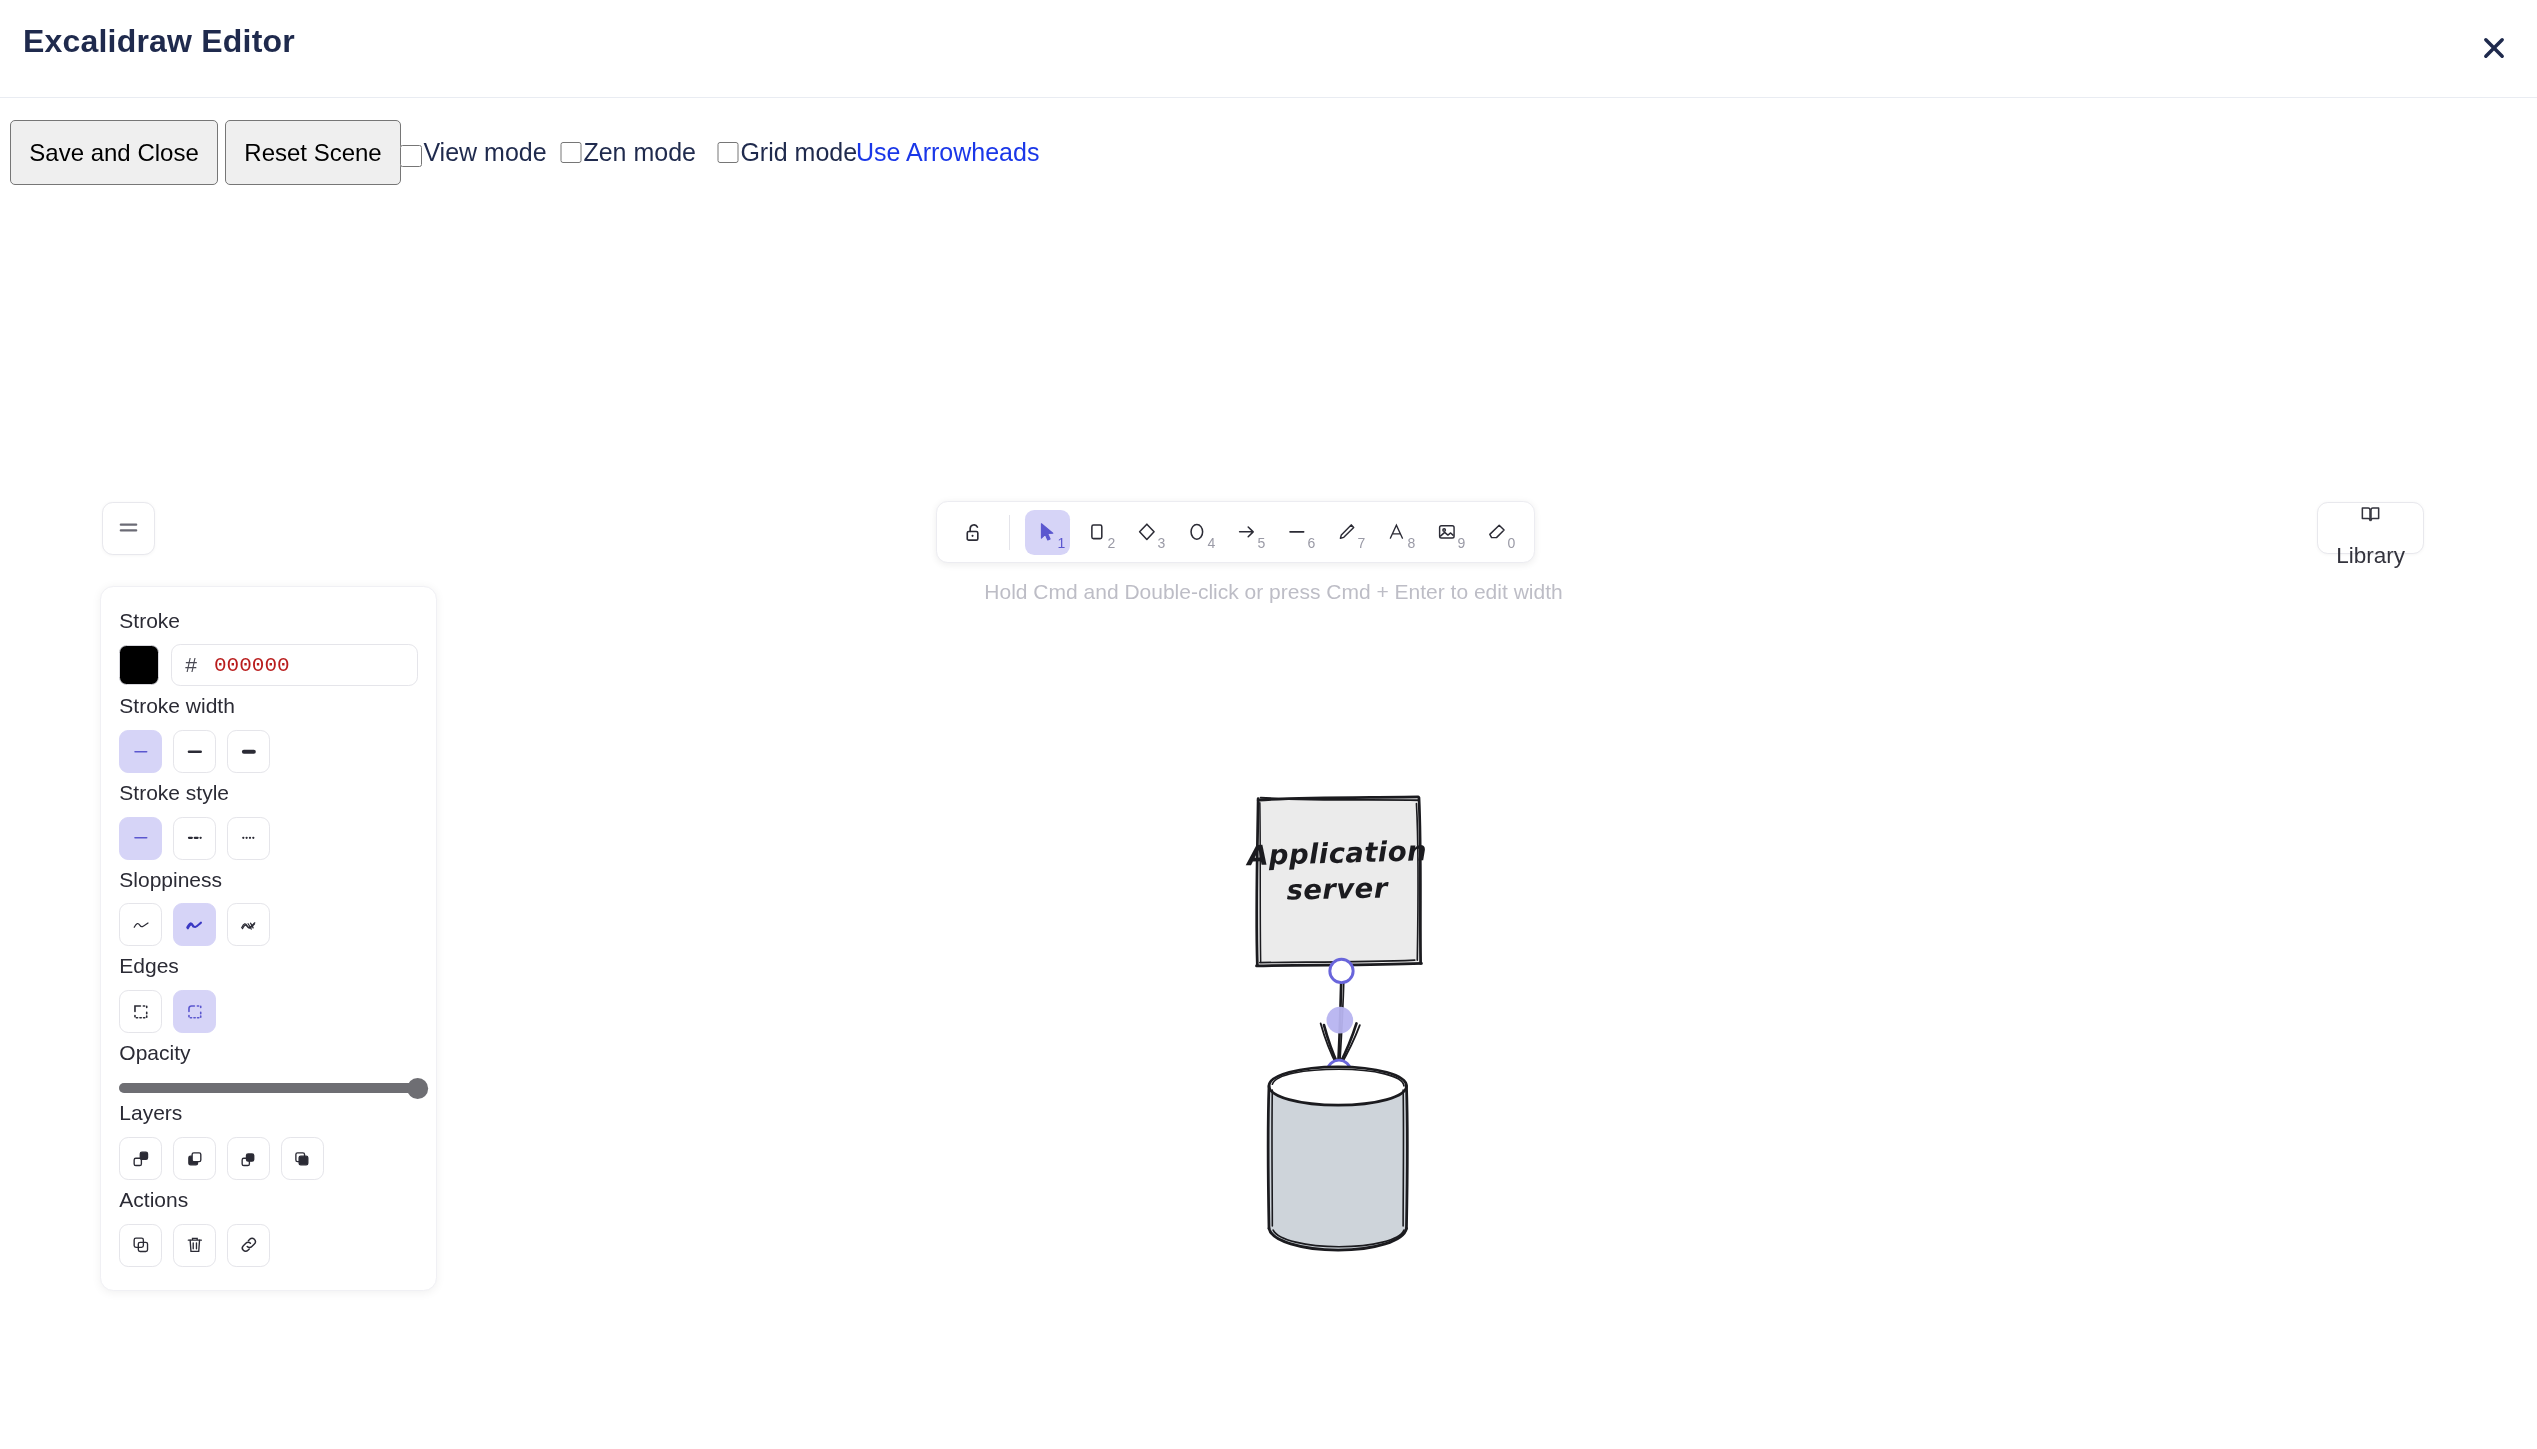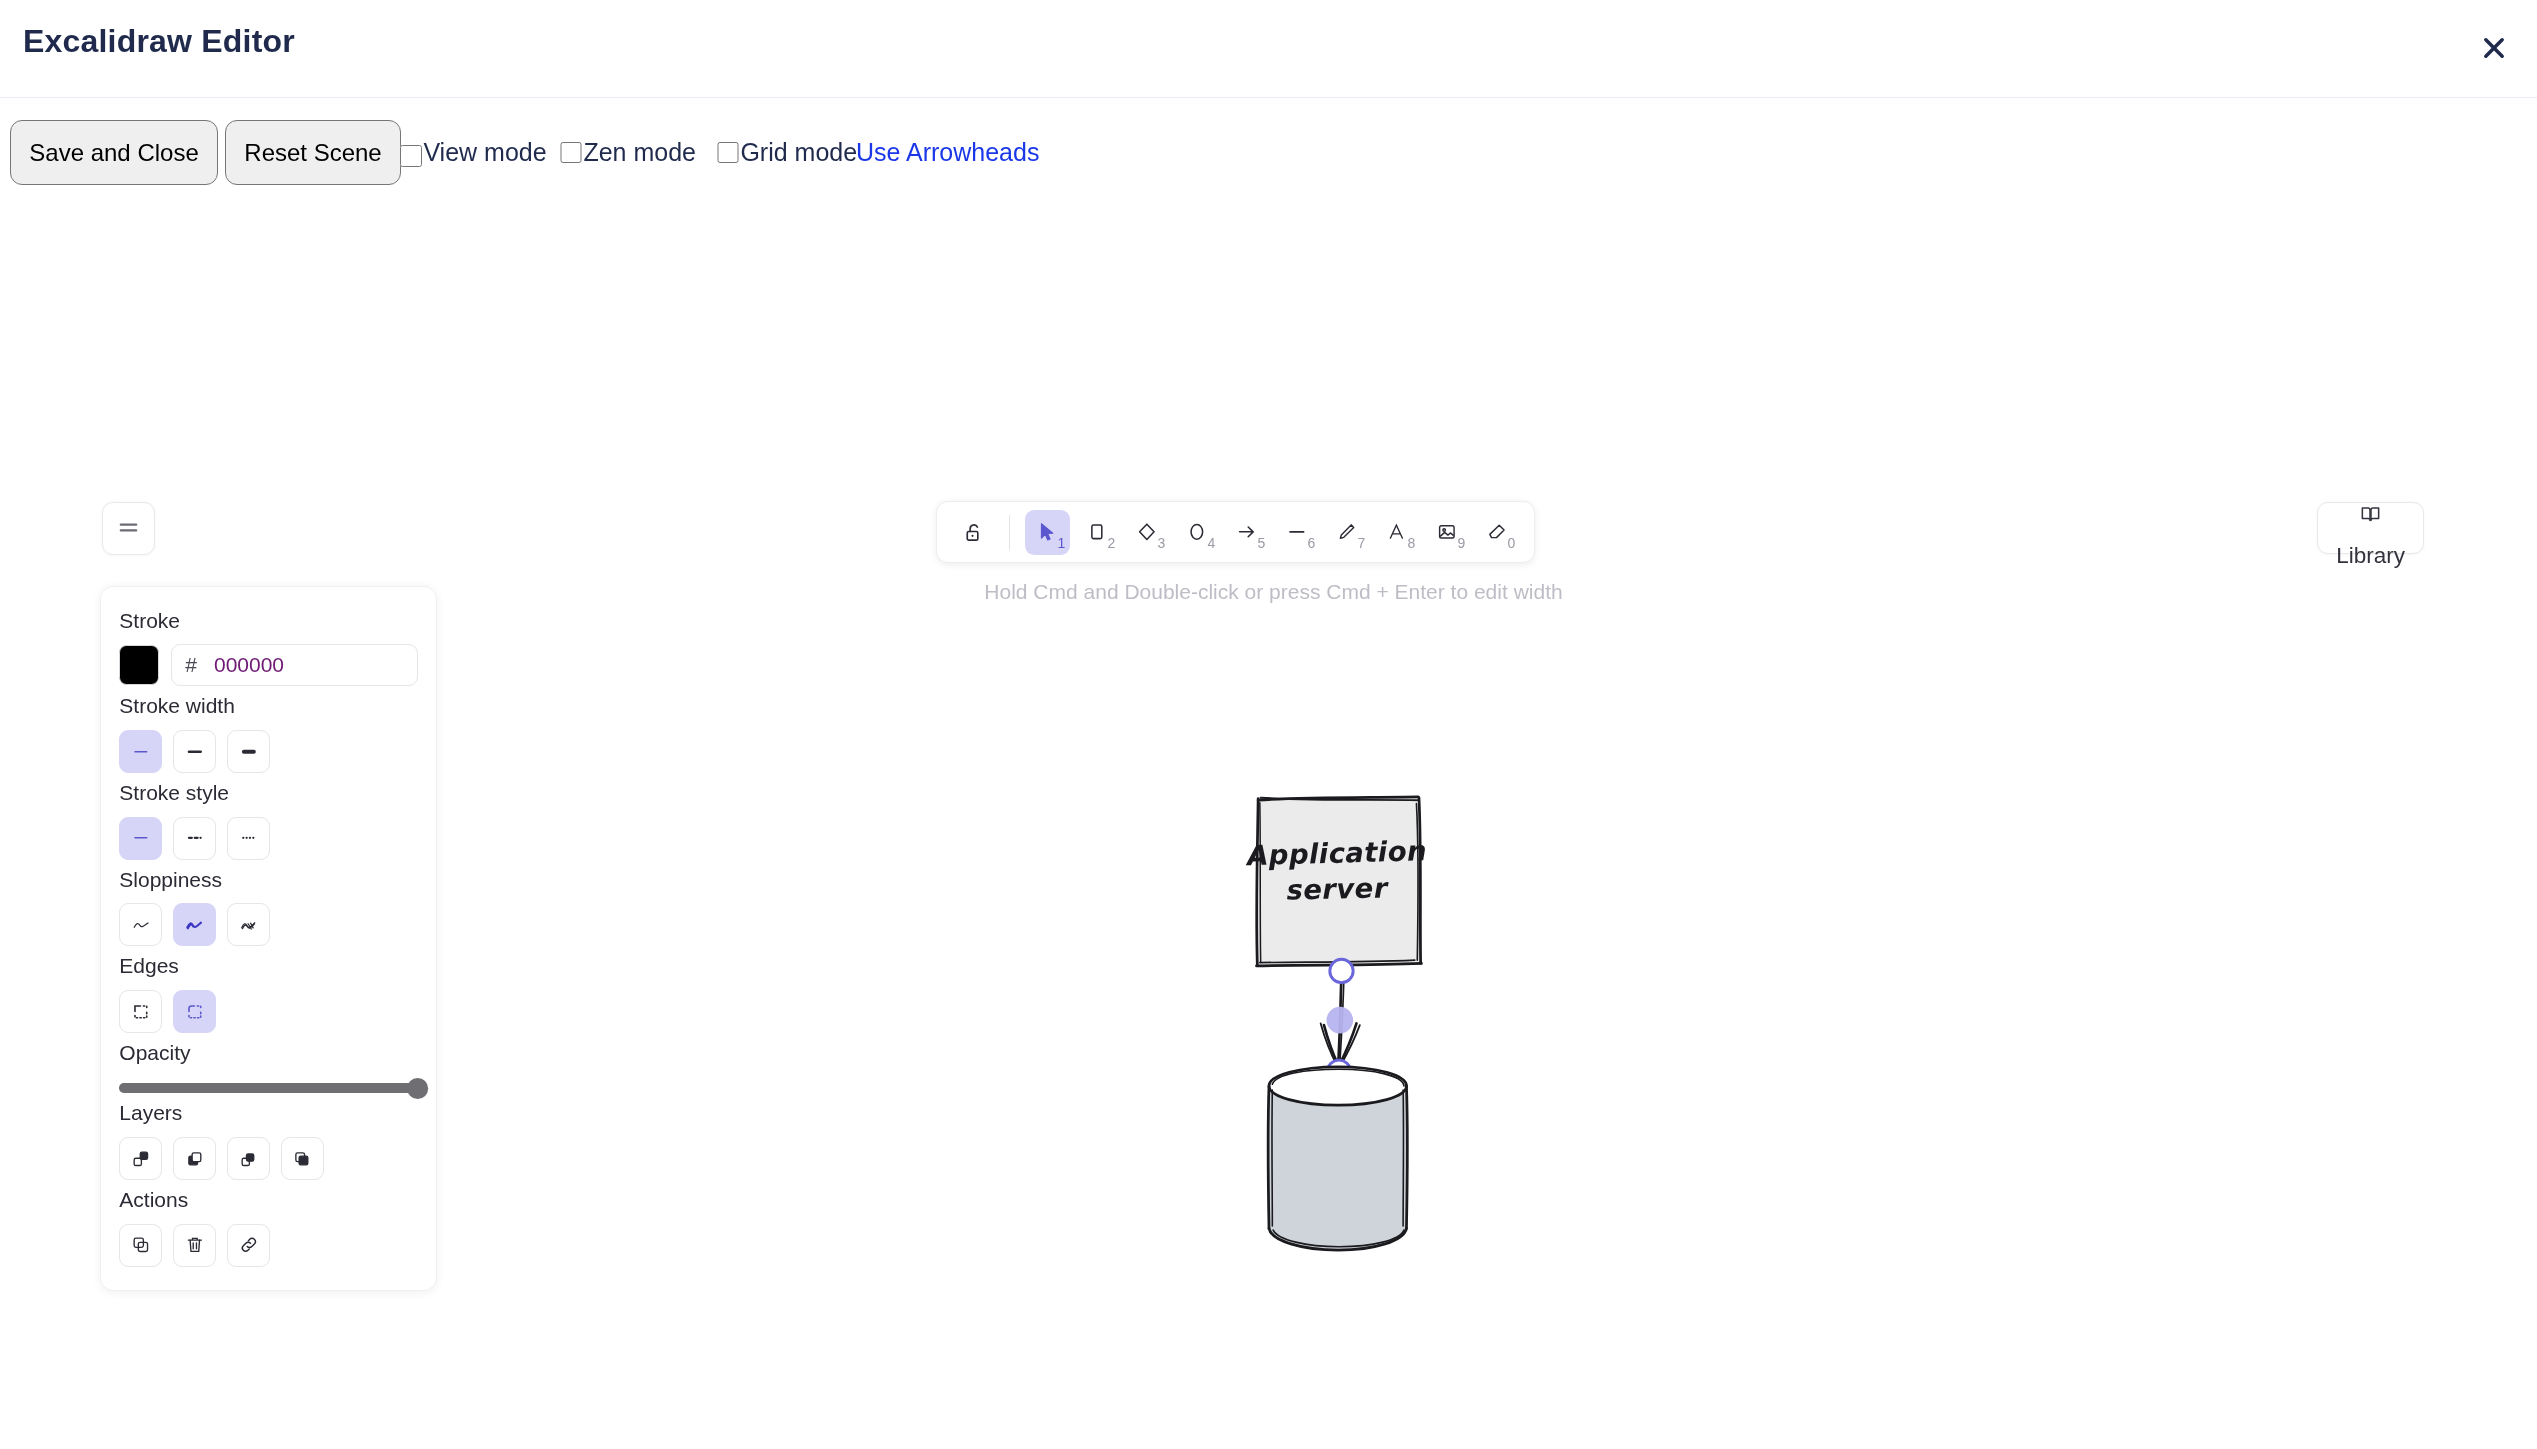--- a/index.html
+++ b/index.html
@@ -34,21 +34,21 @@
   
   #controls {
     position: absolute; left: 0; top: 100px;
     width: 2538px; height: 92px;
     background: #ffffff;
   }
   .pill-btn {
     position: absolute;
     background: #efefef;
     border: 1.7px solid #767676;
-    border-radius: 12px;
+    border-radius: 5px;
     font-family: "Liberation Sans", sans-serif;
     font-size: 24px;
     color: #000000;
     cursor: pointer;
     display: flex; align-items: center; justify-content: center;
     padding: 0 18.3px;
   }
   #save-close-btn { left: 10px; top: 20px; height: 65px; }
   #reset-scene-btn { left: 225px; top: 20px; height: 65px; }
 
@@ -192,22 +192,22 @@
     flex: 1;
     height: 42px;
     border: 1.2px solid #e5e5ea;
     border-radius: 9.2px;
     display: flex; align-items: center;
     padding: 0 13.3px; gap: 15px;
   }
   #hash-sign { font-size: 21px; color: #4b4b55; }
   #stroke-hex-input {
     border: none; outline: none;
-    font-family: Liberation Sans, sans-serif;
-    font-size: 21px; color: #701a75;
+    font-family: Liberation Mono, monospace;
+    font-size: 21px; color: #b91c1c;
     background: transparent;
     width: 100%;
   }
 
   
   #opacity-track {
     position: relative;
     height: 10px;
     background: #d5d5da;
     border-radius: 5px;

